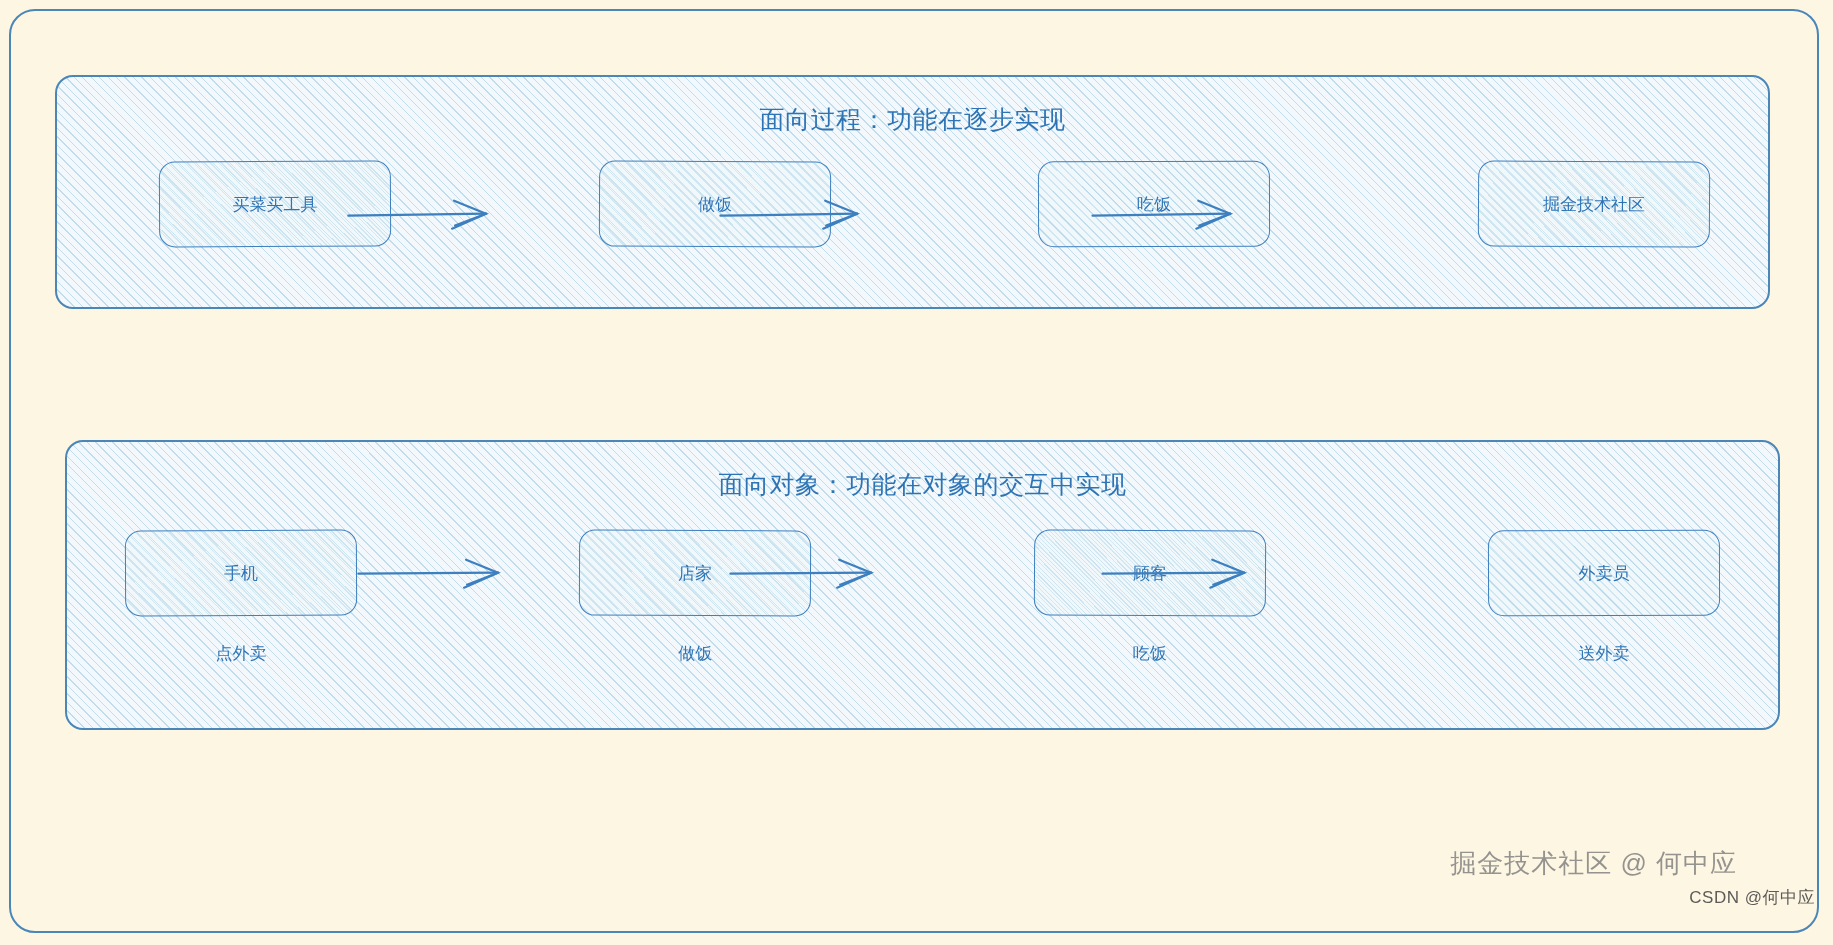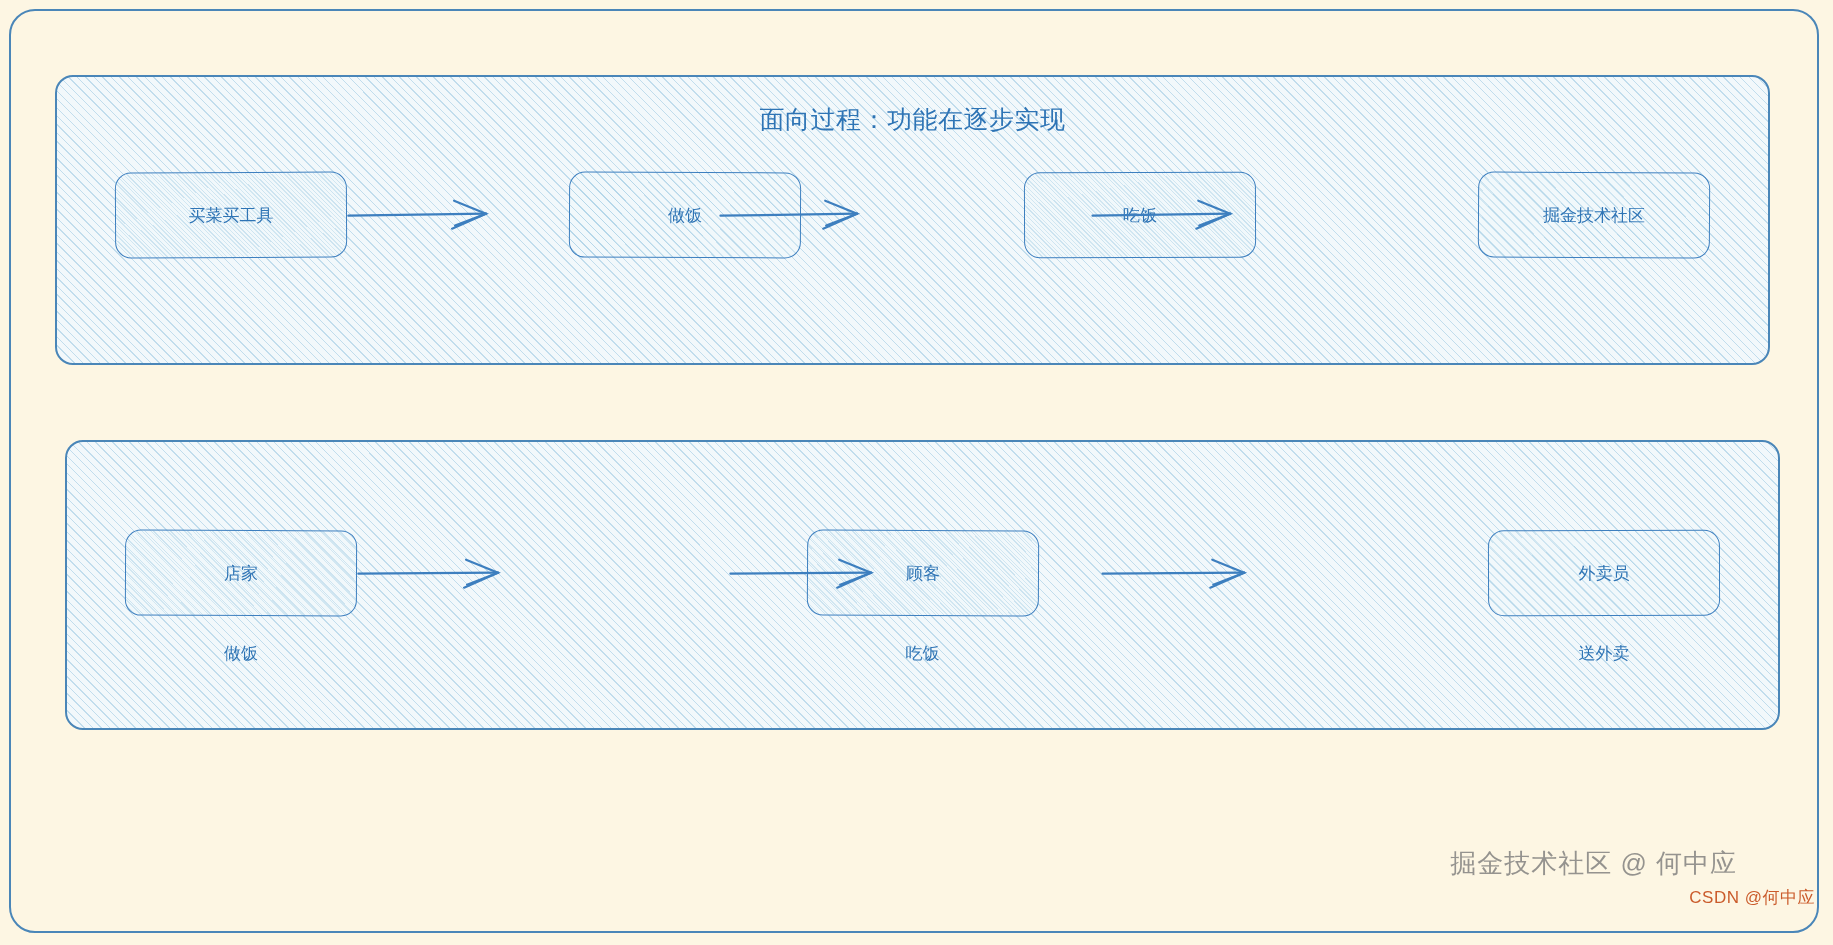--- a/index.html
+++ b/index.html
@@ -48,21 +48,21 @@
         rgba(120,180,215,0.40) 1px,
         rgba(255,255,255,0) 1px,
         rgba(255,255,255,0) 6px
       );
     overflow: hidden;
   }
   #panel-procedural {
     left: 55px;
     top: 75px;
     width: 1715px;
-    height: 290px;
+    height: 234px;
   }
   #panel-oop {
     left: 65px;
     top: 440px;
     width: 1715px;
     height: 290px;
   }
 
   .panel-title {
     position: absolute;
@@ -82,21 +82,21 @@
   .flow-row {
     position: absolute;
     left: 0;
     right: 0;
     display: flex;
     align-items: flex-start;
     justify-content: space-between;
     padding: 0 58px;
     box-sizing: border-box;
   }
-  #row-procedural { top: 95px; }
+  #row-procedural { top: 84px; margin-left: 44px; }
   #row-oop { top: 88px; }
 
   .node-wrap {
     position: relative;
     display: flex;
     flex-direction: column;
     align-items: center;
     flex: 0 0 auto;
   }
 
@@ -150,21 +150,21 @@
     color: #737373;
     font-size: 26px;
     letter-spacing: 1px;
     opacity: 0.75;
     user-select: none;
   }
   #watermark-csdn {
     position: absolute;
     right: 18px;
     bottom: 36px;
-    color: #c2410c;
+    color: #404040;
     font-size: 17px;
     letter-spacing: 0.5px;
     opacity: 0.85;
     user-select: none;
   }
 </style>
 </head>
 <body>
 
 <div id="diagram-canvas">
@@ -215,22 +215,29 @@
         <g>
           <path d="M1038,139 L1176,137"></path>
           <path d="M1144,124 L1176,137 L1145,149"></path>
           <path d="M1142,152 L1176,137"></path>
         </g>
       </g>
     </svg>
   </div>
 
   <div class="panel" id="panel-oop">
+    <div class="panel-title">面向对象：功能在对象的交互中实现</div>
 
     <div class="flow-row" id="row-oop">
+      <div class="node-wrap">
+        <div class="node jit1">
+          <span>手机</span>
+        </div>
+        <div class="node-sub">点外卖</div>
+      </div>
       <div class="node-wrap">
         <div class="node jit2">
           <span>店家</span>
         </div>
         <div class="node-sub">做饭</div>
       </div>
       <div class="node-wrap">
         <div class="node jit4">
           <span>顾客</span>
         </div>

